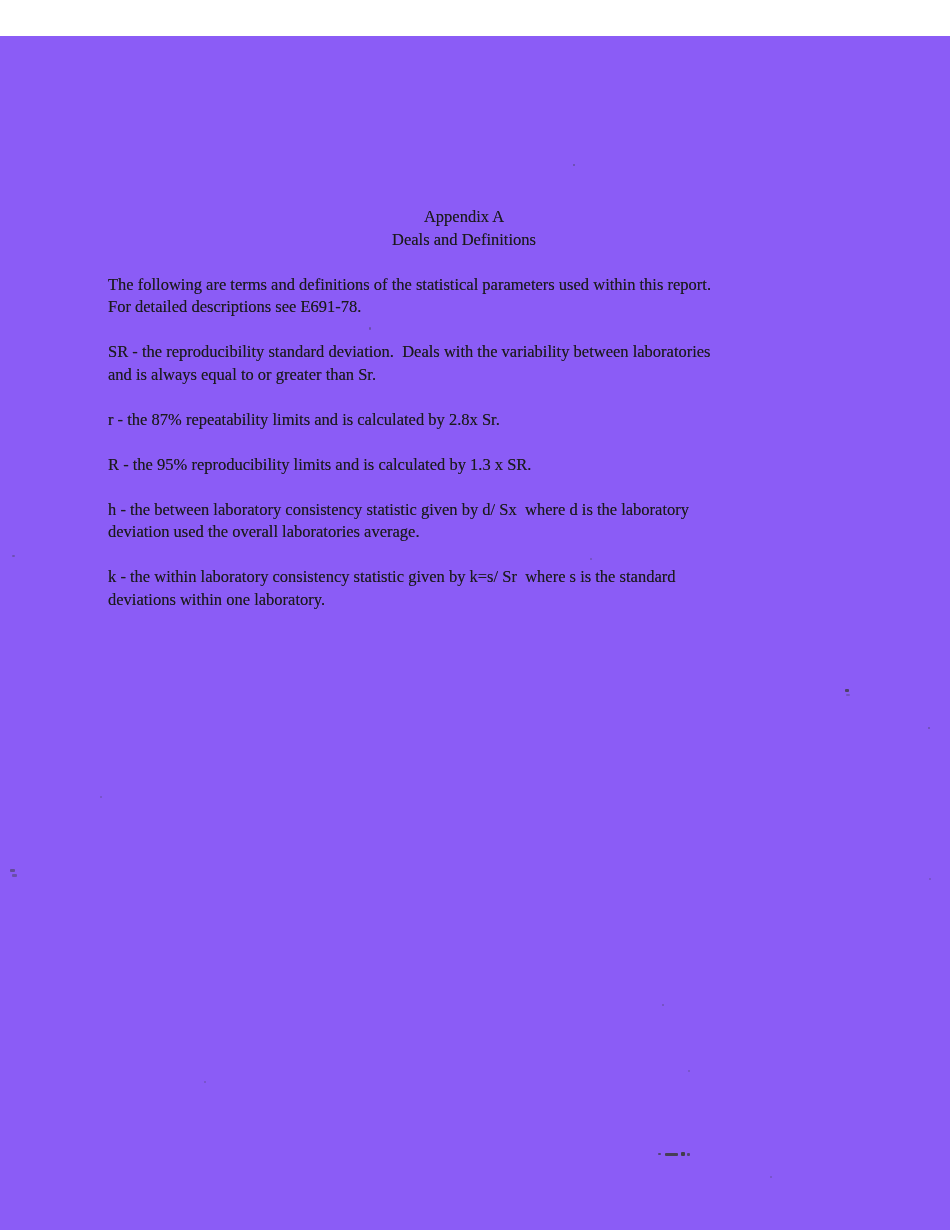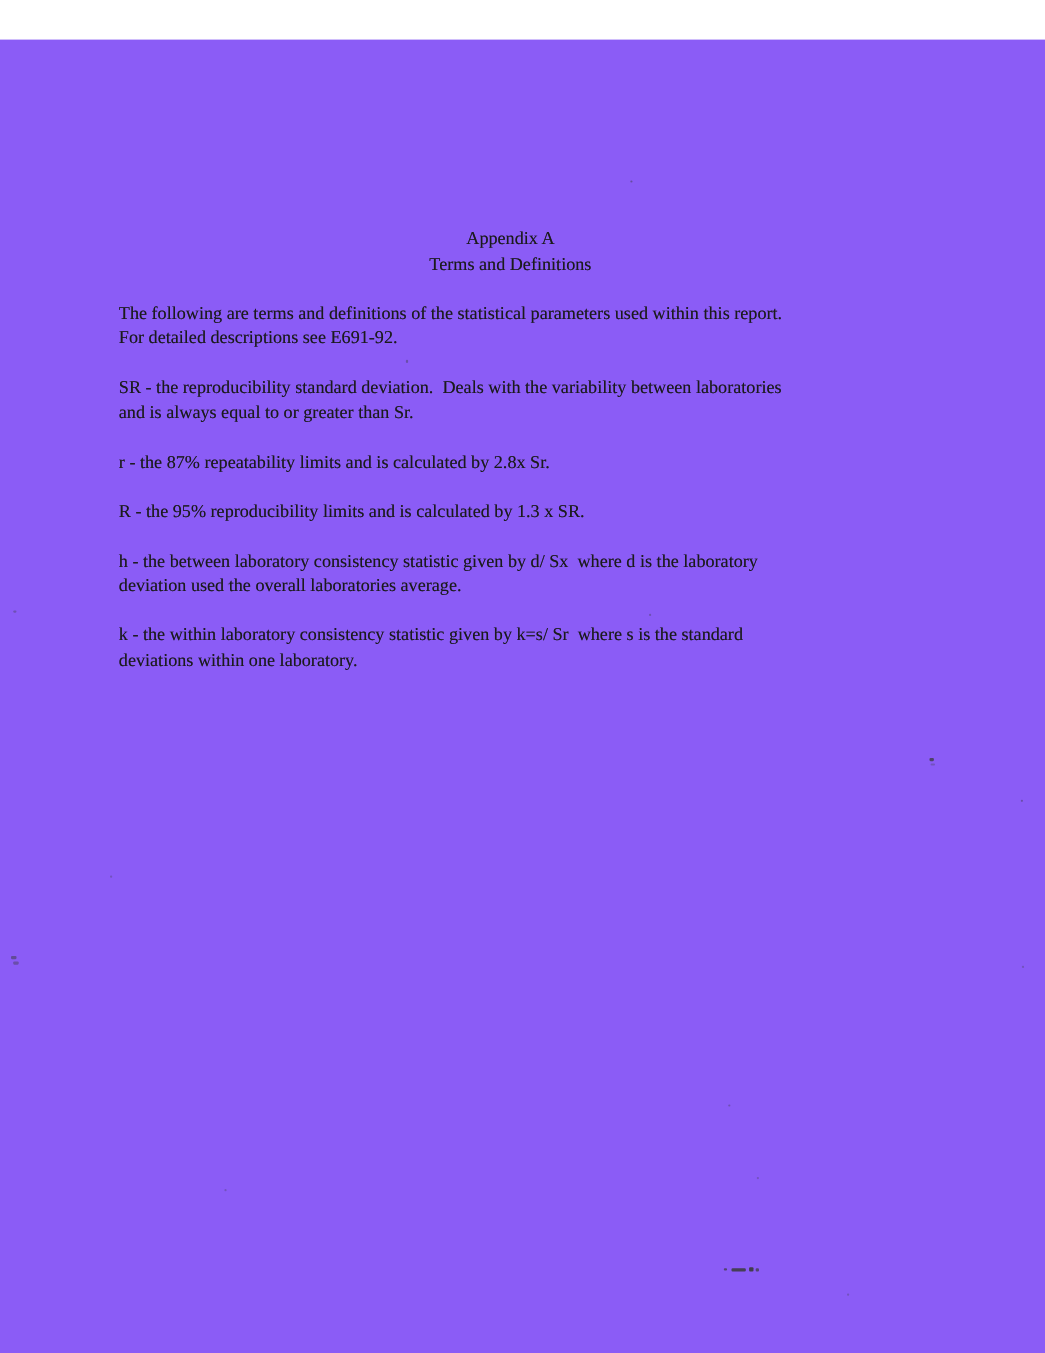--- a/index.html
+++ b/index.html
@@ -45,25 +45,25 @@
   }
 </style>
 </head>
 <body>
 
 <div class="sheet">
   <div class="content">
 
     <div class="heading">
       <div class="heading-line">Appendix A</div>
-      <div class="heading-line">Terms and Definitions</div>
+      <div class="heading-line">Deals and Definitions</div>
     </div>
 
     <p class="para">The following are terms and definitions of the statistical parameters used within this report.
-For detailed descriptions see E691-92.</p>
+For detailed descriptions see E691-78.</p>
 
 
 
     <p class="para">SR - the reproducibility standard deviation.  Deals with the variability between laboratories
 and is always equal to or greater than Sr.</p>
 
     <p class="para">r - the 87% repeatability limits and is calculated by 2.8x Sr.</p>
 
     <p class="para">R - the 95% reproducibility limits and is calculated by 1.3 x SR.</p>
 

